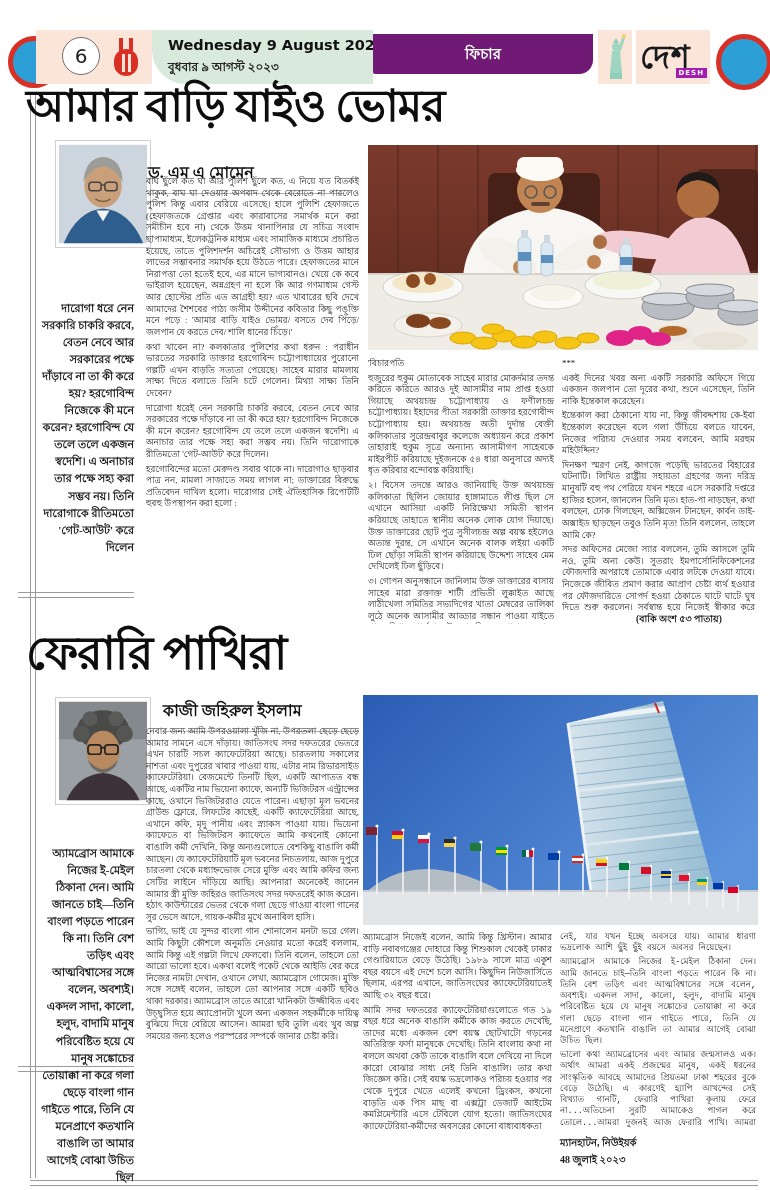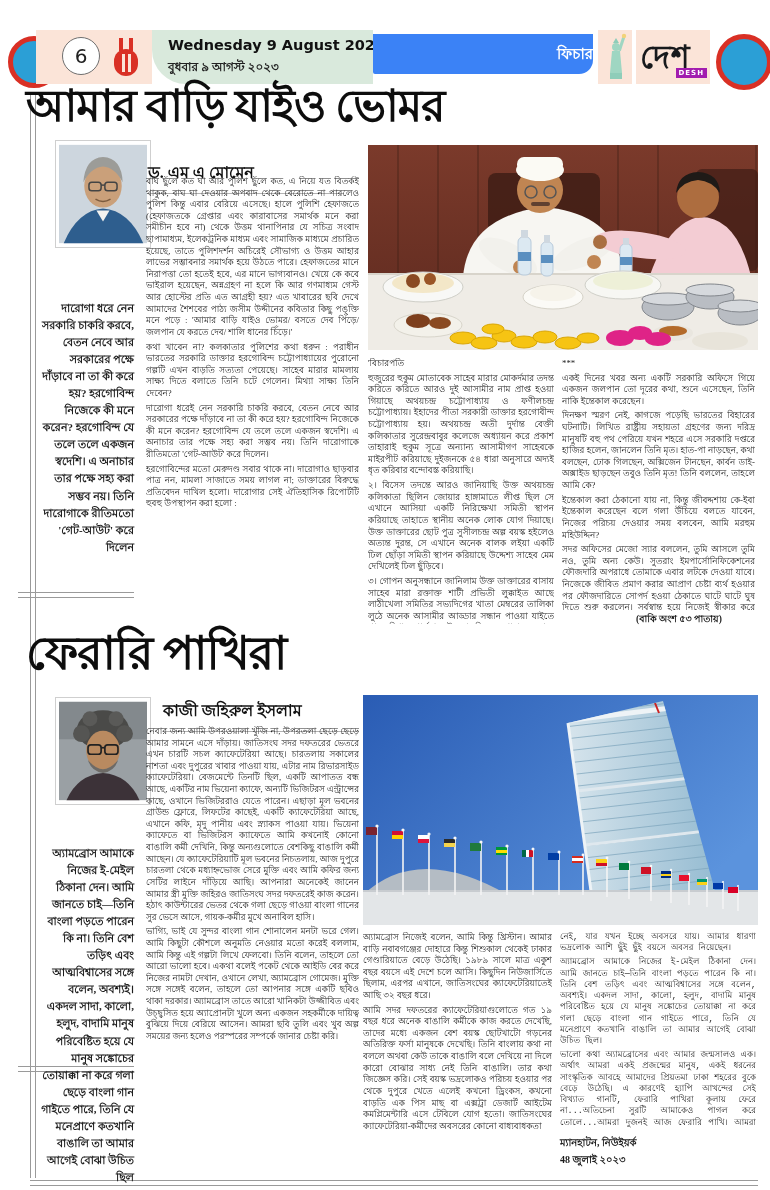--- a/index.html
+++ b/index.html
@@ -13,22 +13,22 @@
   .num-circle{position:absolute;left:62px;top:37px;width:36px;height:36px;border:1px solid #6f6f6f;
               border-radius:50%;background:#fff;text-align:center;line-height:36px;
               font-size:20px;font-family:"DejaVu Sans",sans-serif;color:#222;}
   .corner-circle{position:absolute;width:42px;height:42px;border-radius:50%;
                  background:#2b9fd6;border:5px solid #d93025;}
   .lite-green{position:absolute;left:152px;top:30px;width:221px;height:54px;background:#d9e9dc;
               border-radius:0 0 0 34px;}
   .date-en{position:absolute;left:168px;top:37px;font-family:"DejaVu Sans","Liberation Sans",sans-serif;
            font-weight:bold;font-size:14.5px;color:#111;}
   .date-bn{position:absolute;left:168px;top:58px;font-size:12px;color:#222;font-weight:bold;}
-  .sec-bar{position:absolute;left:373px;top:34px;width:220px;height:40px;background:#3b82f6;
-           border-radius:0 0 14px 2px;color:#fff;text-align:right;line-height:40px;
+  .sec-bar{position:absolute;left:373px;top:34px;width:220px;height:40px;background:#701a75;
+           border-radius:0 0 14px 2px;color:#fff;text-align:center;line-height:40px;
            font-size:15px;font-weight:bold;}
   .logo-box{position:absolute;left:636px;top:30px;width:74px;height:54px;background:#fbe4d8;}
   .logo-bn{position:absolute;left:4px;top:2px;font-size:32px;font-weight:900;color:#17191c;letter-spacing:1px;}
   .logo-en{position:absolute;right:3px;bottom:6px;background:#a21caf;color:#fff;
            font-family:"DejaVu Sans",sans-serif;font-size:7px;font-weight:bold;padding:1px 3px;letter-spacing:1px;}
   
   .headline{position:absolute;font-weight:700;color:#0d0d0d;letter-spacing:-1px;line-height:1.05;}
   .byline{position:absolute;font-size:16px;font-weight:700;color:#111;
           border-bottom:1px solid #b3b3b3;padding-bottom:6px;}
   .col{position:absolute;font-size:8.8px;line-height:1.32;text-align:justify;overflow:hidden;color:#242424;}
@@ -203,22 +203,22 @@
     </div>
   <div class="col" style="left:368px;top:358px;width:186px;height:266px;">
       <p>'বিচারপতি</p>
       <p>হুজুরের হুকুম মোতাবেক সাহেব মারার মোকর্দমার তদন্ত করিতে করিতে আরও দুই আসামীর নাম প্রাপ্ত হওয়া গিয়াছে অথয়চন্দ্র চট্টোপাধ্যায় ও ফণীলচন্দ্র চট্টোপাধ্যায়। ইহাদের পীতা সরকারী ডাক্তার হরগোবীন্দ চট্টোপাধ্যায় হয়। অথয়চন্দ্র অতী দুর্দান্ত বেক্তী কলিকাতার সুরেন্দ্রবাবুর কলেজে অধ্যায়ন করে প্রকাশ তাহারাই হুকুম সূত্রে অন্যান্য আসামীগণ সাহেবকে মাইরপীট করিয়াছে দুইজনকে ৫৪ ধারা অনুসারে অদ্যই ধৃত করিবার বন্দোবস্ত করিয়াছি।</p>
       <p>২। বিসেস তদন্তে আরও জানিয়াছি উক্ত অথয়চন্দ্র কলিকাতা ছিলিন জোয়ার হাঙ্গামাতে লীপ্ত ছিল সে এখানে আসিয়া একটি নিরিক্ষেখা সমিতী স্থাপন করিয়াছে তাহাতে স্থানীয় অনেক লোক যোগ দিয়াছে। উক্ত ডাক্তারের ছোট পুত্র সুসীলচন্দ্র অল্প বয়স্ক হইলেও অত্যন্ত দুরন্ত, সে এখানে অনেক বালক লইয়া একটি ঢিল ছোঁড়া সমিতী স্থাপন করিয়াছে উদ্দেশ্য সাহেব মেম দেখিলেই ঢিল ছুঁড়িবে।</p>
       <p>৩। গোপন অনুসন্ধানে জানিলাম উক্ত ডাক্তারের বাসায় সাহেব মারা রক্তাক্ত শাটী প্রভিতী লুক্কাইত আছে লাঠীখেলা সমিতির সভ্যদিগের খাতা মেম্বরের তালিকা লুঠে অনেক আসামীর আড্ডার সন্ধান পাওয়া যাইতে পারে বিধায় প্রার্থনা ফৌ: কা: বি: ৯৬ ধারা অনুসারে উক্ত হরগোবীন্দ ডাক্তারের বাটী খানাতল্লাশী করিতে ছার্চ্চ ওয়ারেন্ট দিয়া সুবিচার করিতে আজ্ঞা হয়।</p>
     </div>
   <div class="col" style="left:562px;top:358px;width:193px;height:254px;">
       <p>***</p>
       <p>একই দিনের খবর অন্য একটি সরকারি অফিসে গিয়ে একজন জলপান তো দূরের কথা, শুনে এসেছেন, তিনি নাকি ইন্তেকাল করেছেন।</p>
+      <p>ইন্তেকাল করা ঠেকানো যায় না, কিন্তু জীবদ্দশায় কে-ইবা ইন্তেকাল করেছেন বলে গলা উঁচিয়ে বলতে যাবেন, নিজের পরিচয় দেওয়ার সময় বলবেন, আমি মরহুম মহিউদ্দিন?</p>
       <p>দিনক্ষণ স্মরণ নেই, কাগজে পড়েছি ভারতের বিহারের ঘটনাটি। লিখিত রাষ্ট্রীয় সহায়তা গ্রহণের জন্য দরিদ্র মানুষটি বহু পথ পেরিয়ে যখন শহরে এসে সরকারি দপ্তরে হাজির হলেন, জানলেন তিনি মৃত। হাত-পা নাড়ছেন, কথা বলছেন, ঢোক গিলছেন, অক্সিজেন টানছেন, কার্বন ডাই-অক্সাইড ছাড়ছেন তবুও তিনি মৃত! তিনি বললেন, তাহলে আমি কে?</p>
-      <p>ইন্তেকাল করা ঠেকানো যায় না, কিন্তু জীবদ্দশায় কে-ইবা ইন্তেকাল করেছেন বলে গলা উঁচিয়ে বলতে যাবেন, নিজের পরিচয় দেওয়ার সময় বলবেন, আমি মরহুম মহিউদ্দিন?</p>
       <p>সদর অফিসের মেজো স্যার বললেন, তুমি আসলে তুমি নও, তুমি অন্য কেউ। সুতরাং ইমপার্সোনিফিকেশনের ফৌজদারি অপরাধে তোমাকে এবার লটকে দেওয়া যাবে। নিজেকে জীবিত প্রমাণ করার আপ্রাণ চেষ্টা ব্যর্থ হওয়ার পর ফৌজদারিতে সোপর্দ হওয়া ঠেকাতে ঘাটে ঘাটে ঘুষ দিতে শুরু করলেন। সর্বস্বান্ত হয়ে নিজেই স্বীকার করে নিলেন তিনি আসলে মৃত, তিনি ইন্তেকাল করেছেন।</p>
     </div>
   <div class="cont-note" style="left:636px;top:612px;">(বাকি অংশ ৫৩ পাতায়)</div>
 
   <div class="headline" style="left:26px;top:630px;width:340px;font-size:46px;">ফেরারি পাখিরা</div>
 
   <div class="avatar" style="left:55px;top:697px;">
     <svg width="88" height="100" viewBox="0 0 94 105" role="img">
       <rect width="94" height="105" fill="#9aa0a4"></rect>
       <rect x="0" y="0" width="94" height="40" fill="#83898d"></rect>

